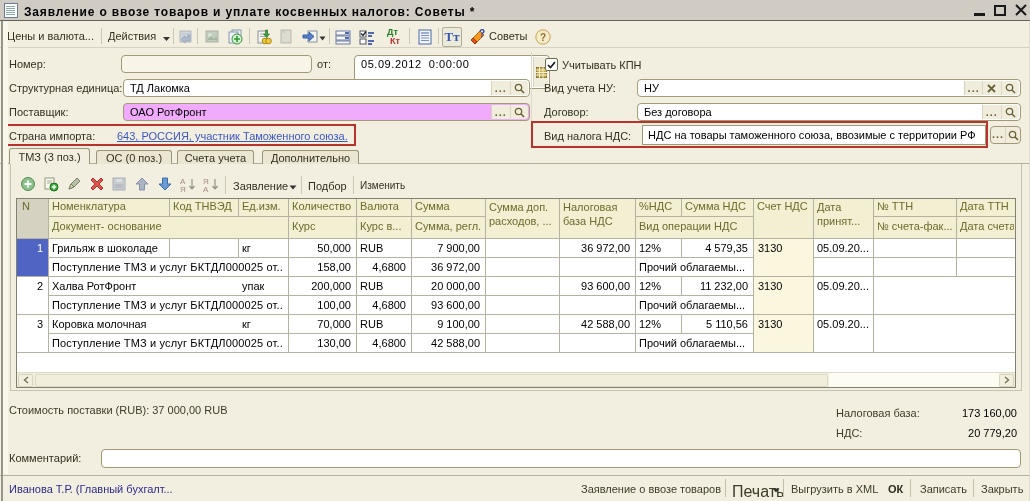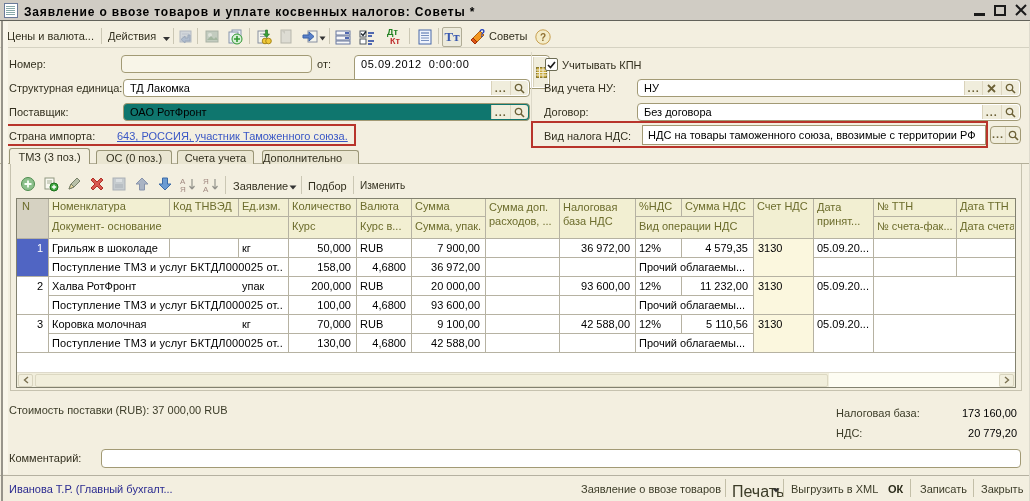--- a/index.html
+++ b/index.html
@@ -144,21 +144,21 @@
 <span style="flex:1;text-align:center;height:100%;line-height:13px"><span style="font-size:11px;color:#6c6137;font-weight:bold;letter-spacing:1px;position:relative;top:1px">...</span></span>
 <span style="border-left:1px solid #ddd6c0;flex:1;text-align:center;height:100%;display:flex;align-items:center;justify-content:center">
         <svg width="13" height="13" viewBox="0 0 13 13">
           <circle cx="5.5" cy="5.5" r="3.2" fill="none" stroke="#6c6137" stroke-width="1.3"></circle>
           <line x1="8" y1="8" x2="11" y2="11" stroke="#6c6137" stroke-width="1.6"></line>
         </svg>
       </span>
 </div>
 </div>
 <div class="lbl" style="left:9px;top:106px">Поставщик:</div>
-<div class="fld" style="left:123px;top:103px;width:407px;height:18px;background:#0f766e">
+<div class="fld" style="left:123px;top:103px;width:407px;height:18px;background:#f0abfc">
 <div class="fv">ОАО РотФронт</div>
 <div class="btns" style="width:37px;justify-content:space-evenly">
 <span style="flex:1;text-align:center;height:100%;line-height:13px"><span style="font-size:11px;color:#6c6137;font-weight:bold;letter-spacing:1px;position:relative;top:1px">...</span></span>
 <span style="border-left:1px solid #ddd6c0;flex:1;text-align:center;height:100%;display:flex;align-items:center;justify-content:center">
         <svg width="13" height="13" viewBox="0 0 13 13">
           <circle cx="5.5" cy="5.5" r="3.2" fill="none" stroke="#6c6137" stroke-width="1.3"></circle>
           <line x1="8" y1="8" x2="11" y2="11" stroke="#6c6137" stroke-width="1.6"></line>
         </svg>
       </span>
 </div>
@@ -215,21 +215,21 @@
       <svg width="13" height="13" viewBox="0 0 13 13">
         <circle cx="5.5" cy="5.5" r="3.2" fill="none" stroke="#6c6137" stroke-width="1.3"></circle>
         <line x1="8" y1="8" x2="11" y2="11" stroke="#6c6137" stroke-width="1.6"></line>
       </svg>
     </span>
   </div>
 <div class="a" style="left:10px;top:164px;width:1012px;height:227px;border:1px solid #c6c2af;border-top:none"></div>
 <div class="a" style="left:0;top:163px;width:1030px;height:1px;background:#b3af99"></div>
 <div class="a" style="left:96px;top:150px;width:76px;height:14px;background:#eae6d2;border:1px solid #9a9677;border-bottom:none;border-radius:3px 3px 0 0;text-align:center;font-size:11px;color:#33301f;line-height:14px;white-space:nowrap">ОС (0 поз.)</div>
 <div class="a" style="left:177px;top:150px;width:77px;height:14px;background:#eae6d2;border:1px solid #9a9677;border-bottom:none;border-radius:3px 3px 0 0;text-align:center;font-size:11px;color:#33301f;line-height:14px;white-space:nowrap">Счета учета</div>
-<div class="a" style="left:262px;top:150px;width:97px;height:14px;background:#eae6d2;border:1px solid #9a9677;border-bottom:none;border-radius:3px 3px 0 0;text-align:left;font-size:11px;color:#33301f;line-height:14px;white-space:nowrap">Дополнительно</div>
+<div class="a" style="left:262px;top:150px;width:97px;height:14px;background:#eae6d2;border:1px solid #9a9677;border-bottom:none;border-radius:3px 3px 0 0;text-align:center;font-size:11px;color:#33301f;line-height:14px;white-space:nowrap">Дополнительно</div>
 <div class="a" style="left:9px;top:148px;width:81px;height:16px;background:#f3efe0;border:1px solid #9a9677;border-bottom:none;border-radius:3px 3px 0 0;text-align:center;font-size:11px;color:#33301f;line-height:16px">ТМЗ (3 поз.)</div>
 <svg class="a" style="left:20px;top:176px;opacity:1.0" width="16" height="16" viewBox="0 0 16 16">
     <circle cx="8" cy="8" r="6.5" fill="#8cc08c" stroke="#4e8c4e"></circle>
     <path d="M8 4.5 V11.5 M4.5 8 H11.5" stroke="#f8fff8" stroke-width="1.8"></path>
   </svg>
 <svg class="a" style="left:43px;top:176px;opacity:1.0" width="16" height="16" viewBox="0 0 16 16">
     <rect x="2" y="2" width="9" height="11" fill="#f8f8f0" stroke="#909880"></rect>
     <line x1="4" y1="5" x2="9" y2="5" stroke="#a8b098"></line>
     <line x1="4" y1="7" x2="9" y2="7" stroke="#a8b098"></line>
     <circle cx="11" cy="11" r="4" fill="#40a840" stroke="#187018"></circle>
@@ -282,21 +282,21 @@
 <div class="dc" style="left:292px;top:200px;width:84px;color:#6c6c2c;overflow:hidden;white-space:nowrap">Количество</div>
 <div class="dc" style="left:360px;top:200px;width:50px;color:#6c6c2c;overflow:hidden;white-space:nowrap">Валюта</div>
 <div class="dc" style="left:415px;top:200px;width:69px;color:#6c6c2c;overflow:hidden;white-space:nowrap">Сумма</div>
 <div class="dc" style="left:639px;top:200px;width:41px;color:#6c6c2c;overflow:hidden;white-space:nowrap">%НДС</div>
 <div class="dc" style="left:685px;top:200px;width:67px;color:#6c6c2c;overflow:hidden;white-space:nowrap">Сумма НДС</div>
 <div class="dc" style="left:877px;top:200px;width:78px;color:#6c6c2c;overflow:hidden;white-space:nowrap">№ ТТН</div>
 <div class="dc" style="left:960px;top:200px;width:54px;color:#6c6c2c;overflow:hidden;white-space:nowrap">Дата ТТН</div>
 <div class="dc" style="left:52px;top:220px;width:235px;color:#6c6c2c;overflow:hidden;white-space:nowrap">Документ- основание</div>
 <div class="dc" style="left:292px;top:220px;width:63px;color:#6c6c2c;overflow:hidden;white-space:nowrap">Курс</div>
 <div class="dc" style="left:360px;top:220px;width:50px;color:#6c6c2c;overflow:hidden;white-space:nowrap">Курс в...</div>
-<div class="dc" style="left:415px;top:220px;width:69px;color:#6c6c2c;overflow:hidden;white-space:nowrap">Сумма, упак.</div>
+<div class="dc" style="left:415px;top:220px;width:69px;color:#6c6c2c;overflow:hidden;white-space:nowrap">Сумма, регл.</div>
 <div class="dc" style="left:639px;top:220px;width:113px;color:#6c6c2c;overflow:hidden;white-space:nowrap">Вид операции НДС</div>
 <div class="dc" style="left:877px;top:220px;width:78px;color:#6c6c2c;overflow:hidden;white-space:nowrap">№ счета-фак...</div>
 <div class="dc" style="left:960px;top:220px;width:54px;color:#6c6c2c;overflow:hidden;white-space:nowrap">Дата счета...</div>
 <div class="dc" style="left:489px;top:200px;width:66px;color:#6c6c2c;line-height:14px;white-space:normal">Сумма доп. расходов, ...</div>
 <div class="dc" style="left:563px;top:200px;width:68px;color:#6c6c2c;line-height:14px;white-space:normal">Налоговая база НДС</div>
 <div class="dc" style="left:757px;top:200px;width:55px;color:#6c6c2c">Счет НДС</div>
 <div class="dc" style="left:817px;top:200px;width:52px;color:#6c6c2c;line-height:14px;white-space:normal">Дата принят...</div>
 <div class="vr" style="left:48px;top:199px;height:39px"></div>
 <div class="vr" style="left:169px;top:199px;height:17px"></div>
 <div class="vr" style="left:238px;top:199px;height:17px"></div>

